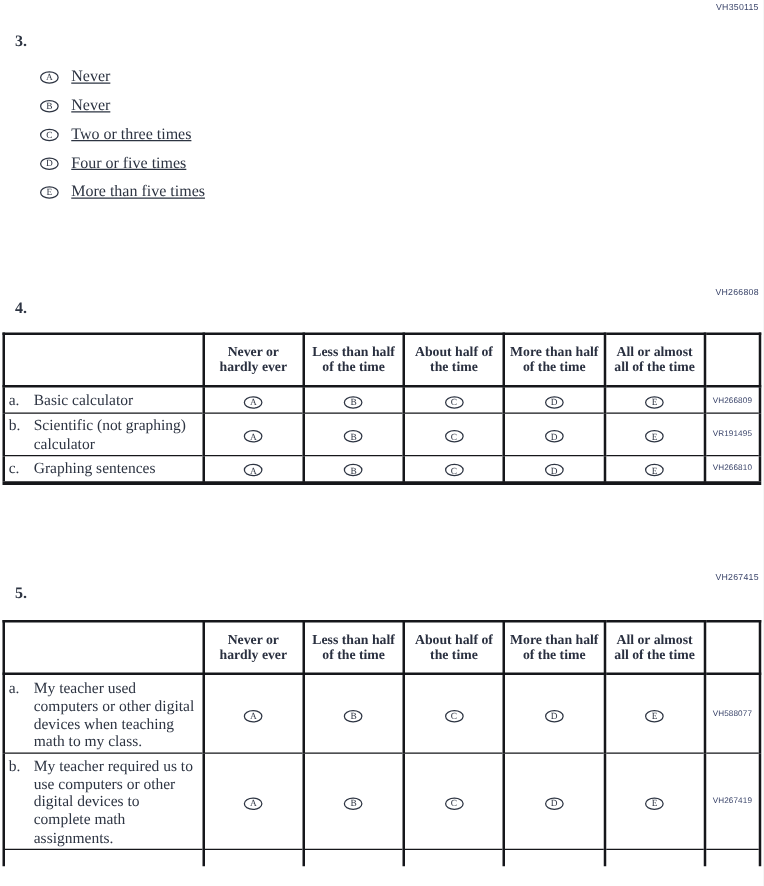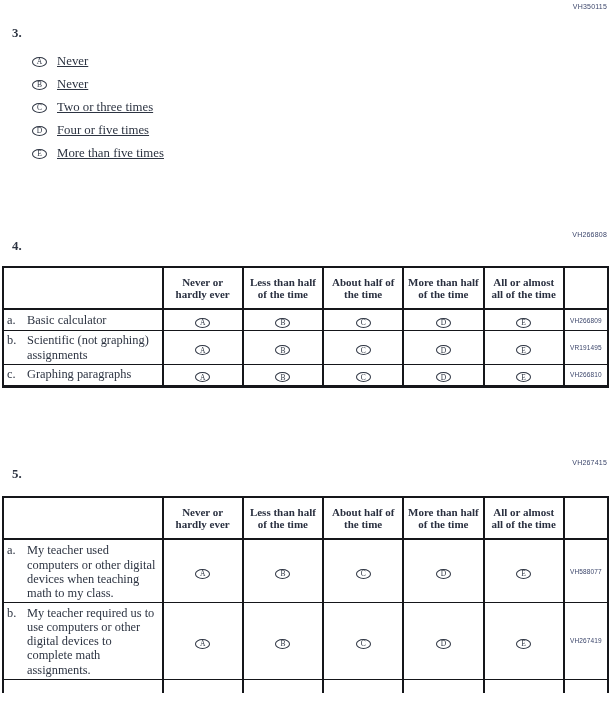--- a/index.html
+++ b/index.html
@@ -186,35 +186,35 @@
           <td class="bubble-cell"><span class="bubble">B</span></td>
           <td class="bubble-cell"><span class="bubble">C</span></td>
           <td class="bubble-cell"><span class="bubble">D</span></td>
           <td class="bubble-cell"><span class="bubble">E</span></td>
           <td class="code-cell">VH266809</td>
         </tr>
         <tr>
           <td class="label-cell">
             <span class="row-label">
                 <span class="prefix">b.</span>
-                <span class="lbl">Scientific (not graphing) assignments</span>
+                <span class="lbl">Scientific (not graphing) calculator</span>
               </span>
           </td>
           <td class="bubble-cell"><span class="bubble">A</span></td>
           <td class="bubble-cell"><span class="bubble">B</span></td>
           <td class="bubble-cell"><span class="bubble">C</span></td>
           <td class="bubble-cell"><span class="bubble">D</span></td>
           <td class="bubble-cell"><span class="bubble">E</span></td>
           <td class="code-cell">VR191495</td>
         </tr>
         <tr class="r-short">
           <td class="label-cell">
             <span class="row-label">
                 <span class="prefix">c.</span>
-                <span class="lbl">Graphing paragraphs</span>
+                <span class="lbl">Graphing sentences</span>
               </span>
           </td>
           <td class="bubble-cell"><span class="bubble">A</span></td>
           <td class="bubble-cell"><span class="bubble">B</span></td>
           <td class="bubble-cell"><span class="bubble">C</span></td>
           <td class="bubble-cell"><span class="bubble">D</span></td>
           <td class="bubble-cell"><span class="bubble">E</span></td>
           <td class="code-cell">VH266810</td>
         </tr>
       </tbody>

